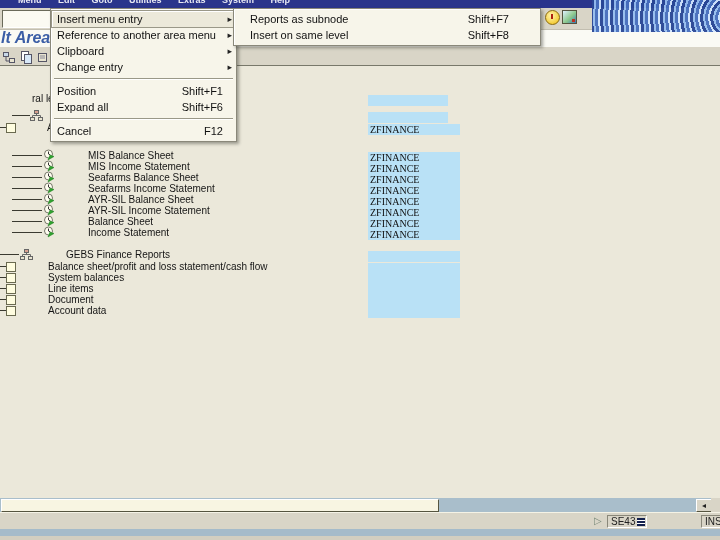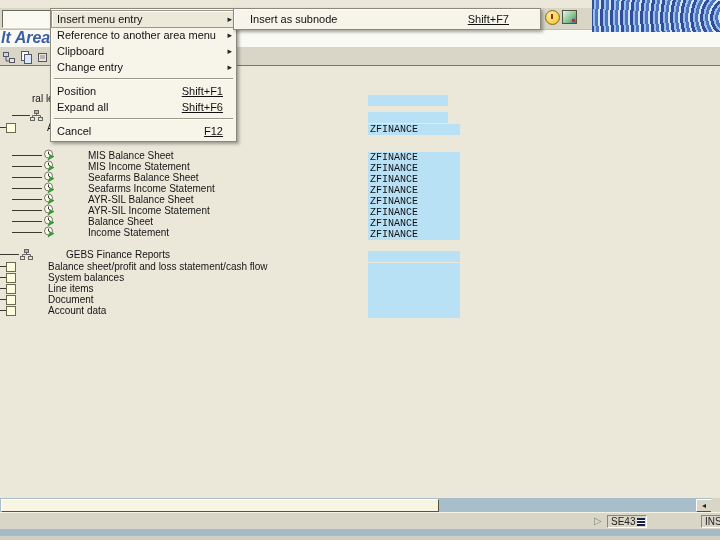--- a/index.html
+++ b/index.html
@@ -43,21 +43,21 @@
     border:1px solid #55543F;background:linear-gradient(135deg,#DFF0FF 0%,#8CC88C 55%,#3C78B4 100%);}
   #monitoricon:after{content:"";position:absolute;right:1px;bottom:1px;width:3px;height:3px;background:#C03020;}
 
   
   .menu{position:absolute;background:#F7F5EA;border:1px solid #8A887A;z-index:40;
     box-shadow:inset 1px 1px 0 #FFFFFF, 2px 2px 3px rgba(60,60,50,0.45);
     font-size:11px;color:#111;padding:2px 1px;}
   #ctxmenu{left:50px;top:8px;width:183px;}
   #submenu{left:233px;top:8px;width:304px;}
   .mitem{position:relative;height:16px;line-height:16px;padding-left:5px;white-space:nowrap;}
-  .mitem .shortcut{position:absolute;right:12px;top:0;text-decoration:underline;}
+  .mitem .shortcut{position:absolute;right:12px;top:0;}
   #submenu .mitem{padding-left:15px;}
   #submenu .mitem .shortcut{right:30px;}
   .mitem .arrow{position:absolute;right:3px;top:0;font-size:9px;color:#222;}
   .mitem.selected{background:#ECE9DA;outline:1px solid #9A9888;box-shadow:inset 1px 1px 0 #FFFFFF;}
   .msep{height:0;border-top:1px solid #9A9888;border-bottom:1px solid #FFFFFF;margin:3px 2px;}
   .mn::first-letter{text-decoration:underline;}
 
   
   .trow{position:absolute;left:0;width:465px;height:11px;font-size:10px;line-height:11px;color:#151515;white-space:nowrap;}
   .tlabel{position:absolute;top:0;padding-left:32px;}
@@ -73,21 +73,21 @@
   .r-node2 .tlabel{left:41px;}
   .r-node .tline{left:0;width:19px;}
   .r-node .iconwrap{left:20px;top:0;}
   .r-node .tlabel{left:34px;}
   .r-folderA .tlabel{left:15px;}
   .r-folderB .tlabel{left:16px;}
   .r-plain .tlabel{left:0;}
   .cursorblk{background:#2A358C;color:#FFF;}
 
   .tbox{position:absolute;left:368px;top:2px;width:90px;height:11px;background:#B9E1F6;
-    font-family:Liberation Mono, monospace;font-size:10px;line-height:11px;color:#101010;padding-left:2px;overflow:hidden;}
+    font-family:Liberation Serif, serif;font-size:10px;line-height:11px;color:#101010;padding-left:2px;overflow:hidden;}
   .tbox.short{width:78px;}
 
   
   #hscroll{position:absolute;left:0;top:498px;width:720px;height:14px;background:#A9BECB;}
   #hthumb{position:absolute;left:1px;top:1px;width:436px;height:11px;background:#F8F5E2;
     border-top:1px solid #FFFFFF;border-left:1px solid #FFFFFF;border-bottom:1px solid #55543F;border-right:1px solid #55543F;}
   #hleftbtn{position:absolute;left:696px;top:1px;width:14px;height:11px;background:#D9D5C7;
     border-top:1px solid #FFFFFF;border-left:1px solid #FFFFFF;border-bottom:1px solid #55543F;border-right:1px solid #55543F;
     font-size:8px;line-height:11px;text-align:center;color:#222;}
   #hcorner{position:absolute;left:711px;top:0;width:9px;height:14px;background:#D9D5C7;}
@@ -103,20 +103,23 @@
   #sb-server{left:648px;width:44px;margin-top:32px;}
   #sb-ins{left:701px;width:24px;}
   #bottomstrip{position:absolute;left:0;top:529px;width:720px;height:7px;background:#A5BBCA;}
   #bottomedge{position:absolute;left:0;top:536px;width:720px;height:4px;background:#D2CEC0;}
 </style>
 </head>
 <body>
 
 <div id="screen">
 
+  <div id="menubar">
+    <span class="cliptext">Menu Edit Goto Utilities Extras System Help</span>
+  </div>
   <div id="stdbar"></div>
   <div id="titleband"></div>
   <div id="appbar"></div>
   <div id="content"></div>
   <div id="ripple"></div>
 
   <input id="cmdfield" readonly="" value="" style="">
 
   <div id="titlefrag">lt Area </div>
 
@@ -171,22 +174,26 @@
     </div>
     <div class="msep"></div>
     <div class="mitem">
       <span class="mn">Cancel</span>
       <span class="shortcut">F12</span>
     </div>
   </div>
 
   <div class="menu" id="submenu">
     <div class="mitem">
-      <span>Insert as subnode</span>
+      <span>Reports as subnode</span>
       <span class="shortcut">Shift+F7</span>
+    </div>
+    <div class="mitem">
+      <span>Insert on same level</span>
+      <span class="shortcut">Shift+F8</span>
     </div>
   </div>
 
   <div class="trow r-plain" style="top:93px">
     <span class="tlabel">ral ledg</span>
     <span class="tbox short"></span>
   </div>
 
   <div class="trow r-node2" style="top:110px">
     <span class="tline"></span>

